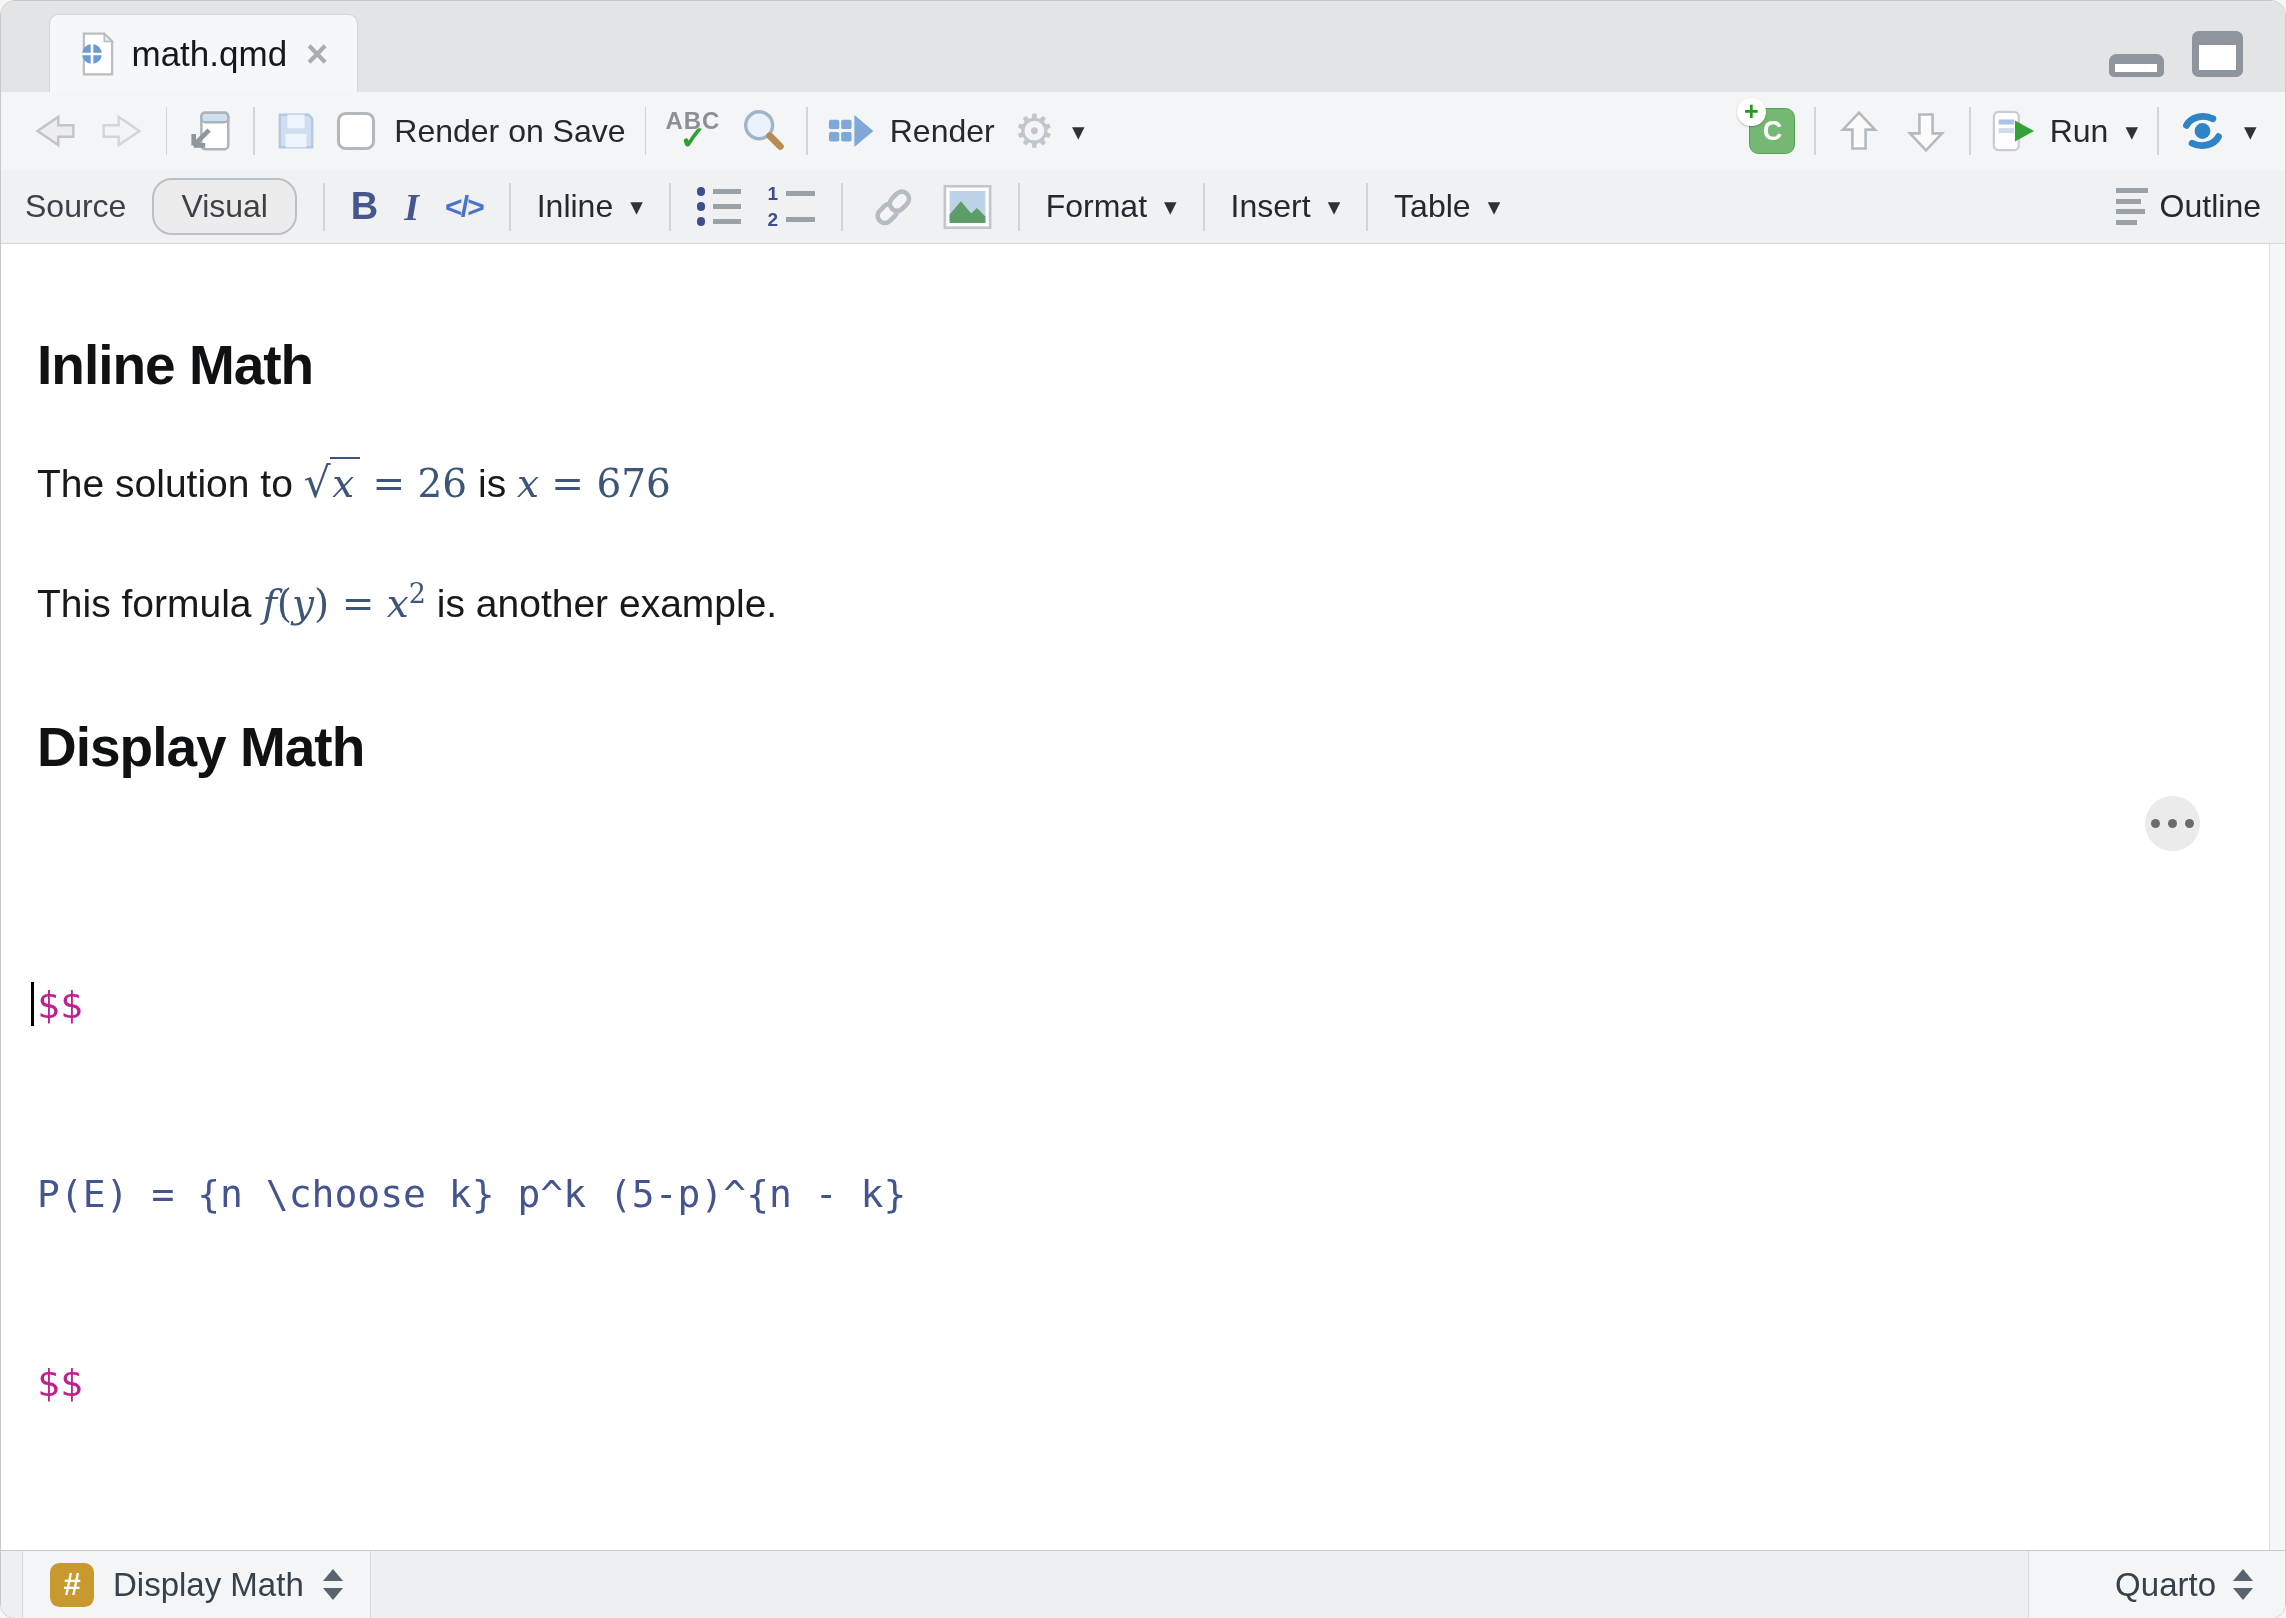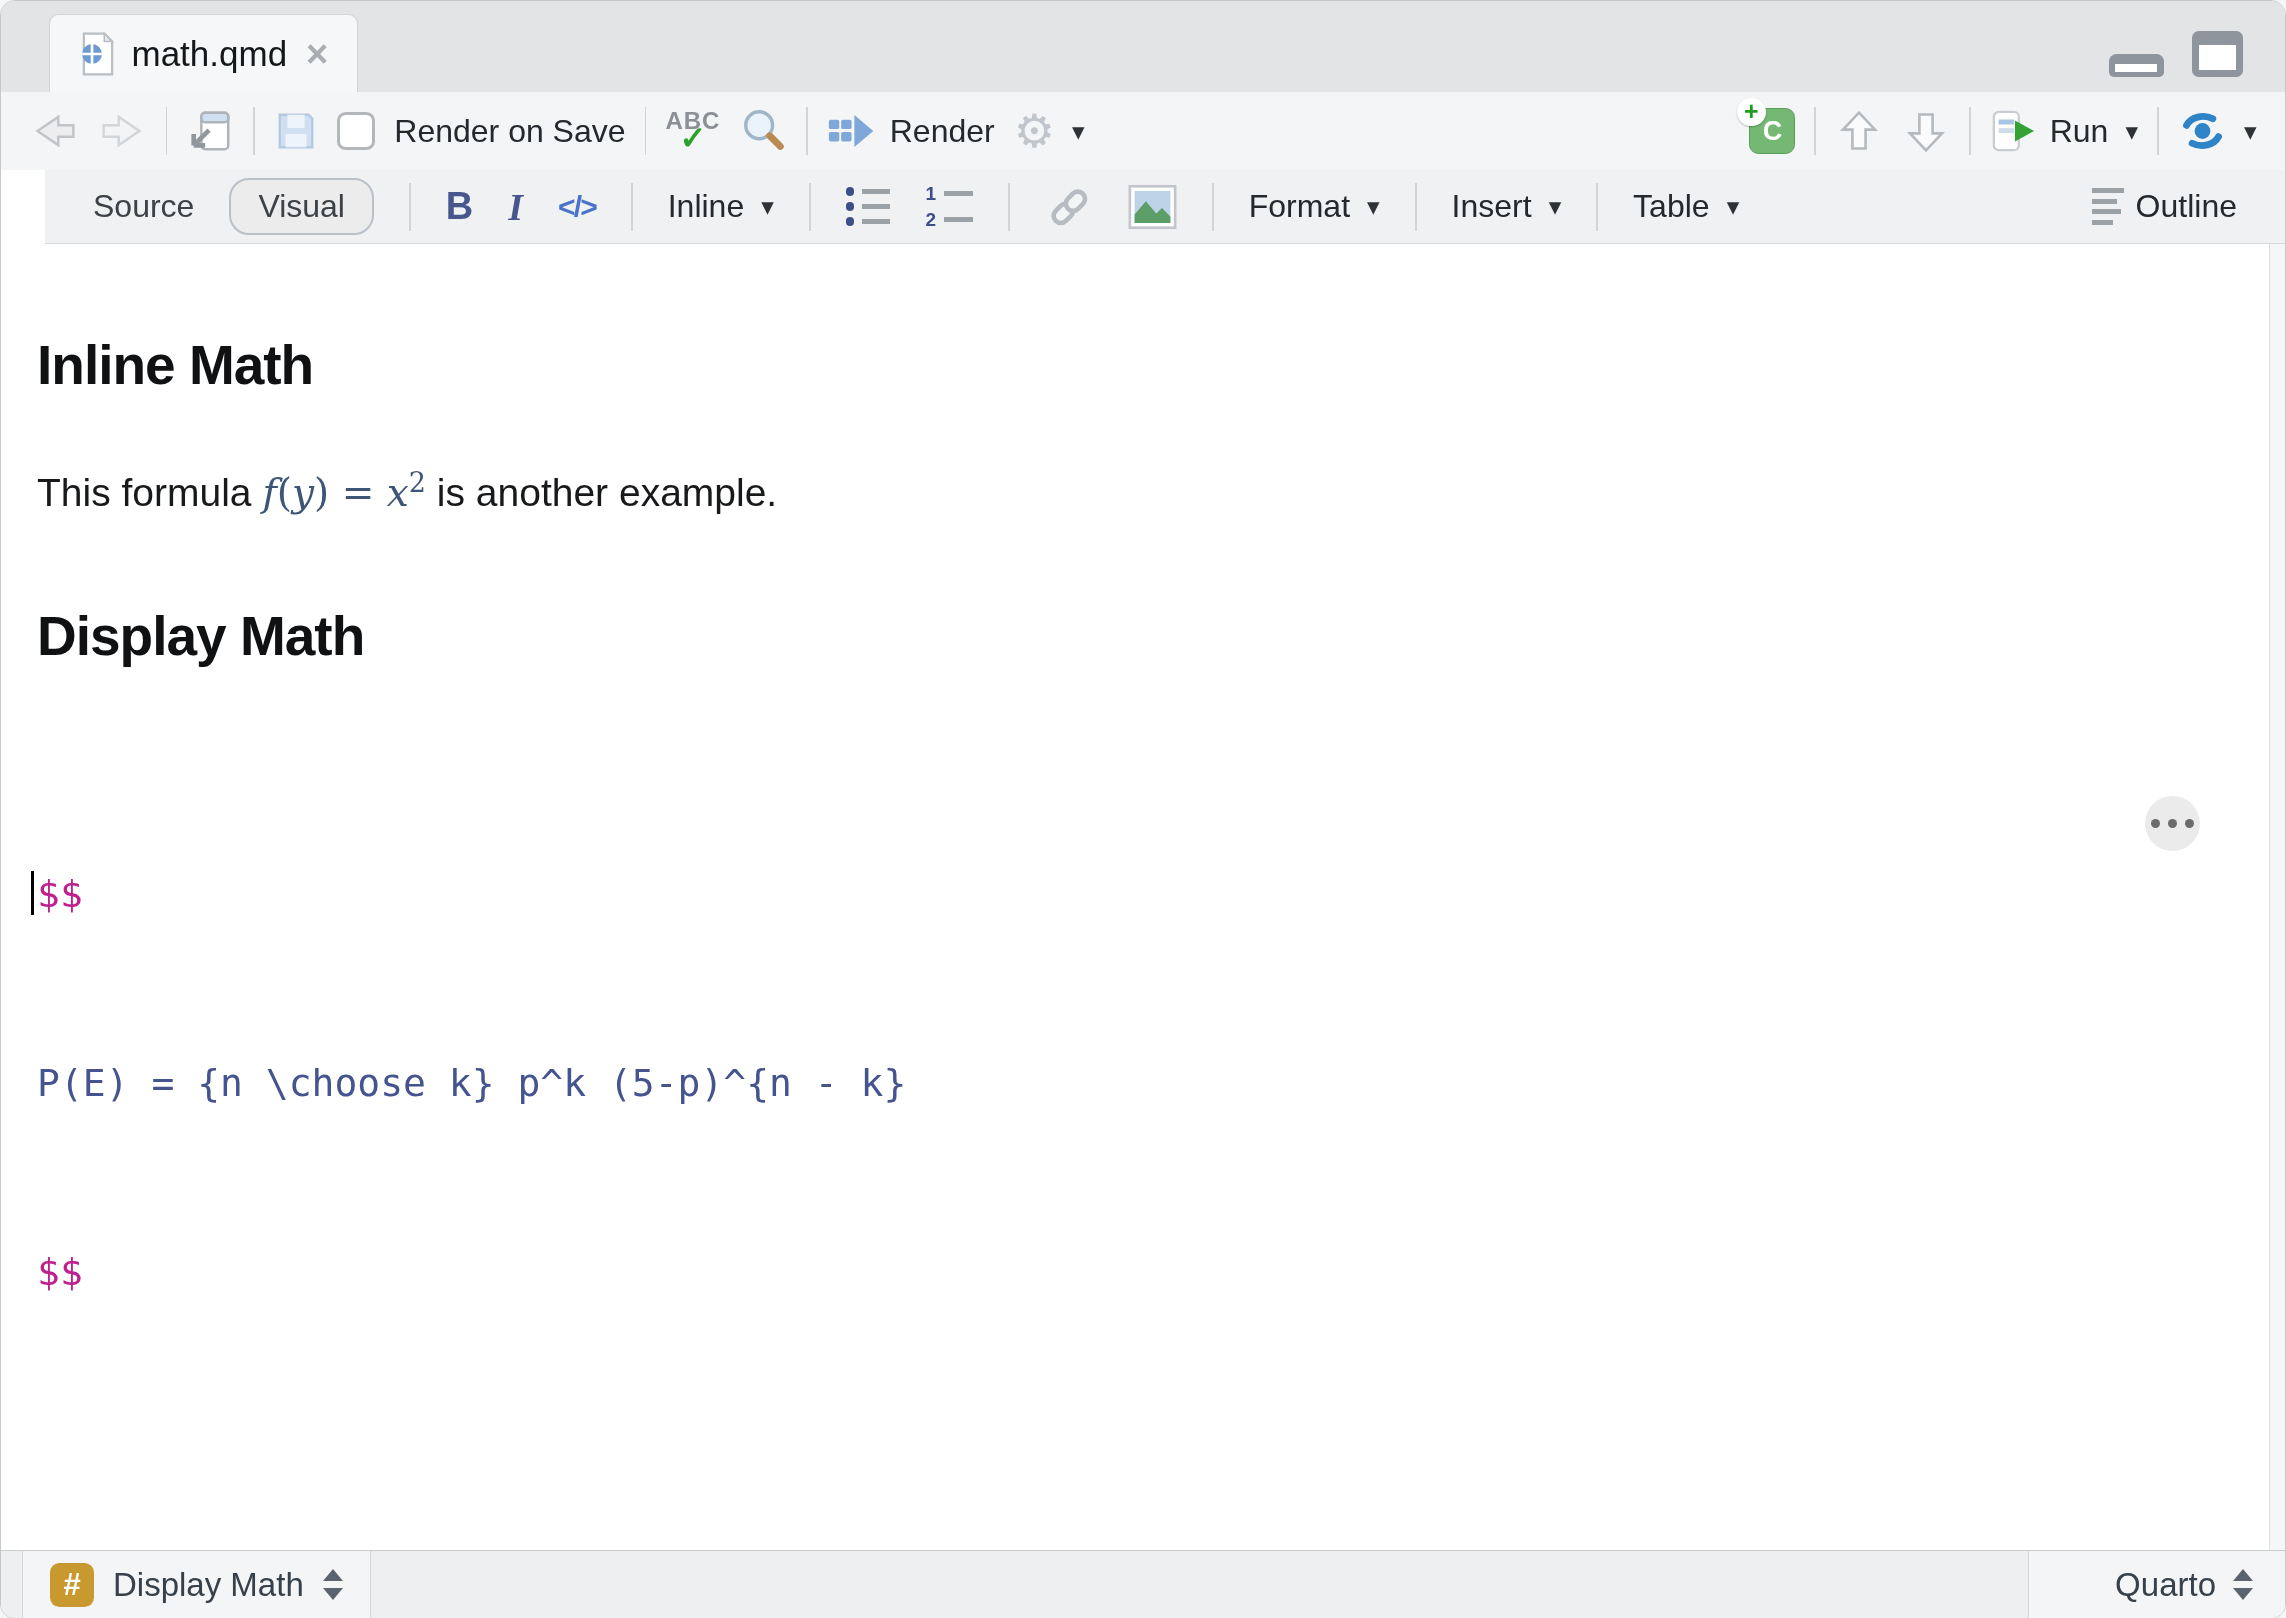--- a/index.html
+++ b/index.html
@@ -17,21 +17,21 @@
   .window-controls { position:absolute; right:42px; top:30px; display:flex; align-items:flex-end; gap:28.5px; }
   .win-min { width:55px; height:23px; background:#8e959d; border-radius:7.6px 7.6px 4.8px 4.8px; position:relative; }
   .win-min::after { content:""; position:absolute; left:6.7px; right:6.7px; bottom:4.8px; height:8.6px; background:#fff; }
   .win-max { width:51px; height:46px; background:#8e959d; border-radius:6.7px; position:relative; }
   .win-max::after { content:""; position:absolute; left:6.7px; right:6.7px; bottom:6.7px; height:25px; background:#fff; }
 
   
   .toolbar { height:78px; background:#f4f5f7; flex:none; display:flex; align-items:center;
              padding:0 28.5px; gap:19px; }
   .formatbar { height:74px; background:#eff1f3; border-bottom:1.9px solid #d6d9db; flex:none;
-               display:flex; align-items:center; padding:0 48px; gap:35px;margin-left:44px; }
+               display:flex; align-items:center; padding:0 24px; gap:26px; }
   .sep { width:1.9px; height:48px; background:#d2d5d8; flex:none; }
   .tb-label { font-size:32px; color:#24292e; white-space:nowrap; }
   .caret { font-size:25px; color:#2e3236; margin-left:5.7px; }
   .tb-btn { display:flex; align-items:center; gap:11.4px; cursor:default; }
   .spacer { flex:1; }
 
   .arrow-icon svg, .icon svg { display:block; }
   .checkbox { width:38px; height:38px; background:#fff; border:3.8px solid #b4b8bb; border-radius:8.6px; }
   .spell { display:flex; flex-direction:column; align-items:center; line-height:0.8; }
   .spell .abc { font-size:24px; font-weight:700; color:#8a9096; letter-spacing:1px; }
@@ -296,20 +296,21 @@
           <div style="width:21px;"></div>
       </span>
       <span class="tb-label">Outline</span>
     </div>
   </div>
 
   <div class="content">
     <div class="doc">
       <h1 class="doc-h h-first">Inline Math</h1>
 
+      <p class="doc-p"><span>The solution to </span><span class="math"><span class="m-rad">√</span><span class="m-radicand mi">x</span><span> = 26</span></span><span> is </span><span class="math"><span class="mi">x</span><span> = 676</span></span></p>
 
       <p class="doc-p"><span>This formula </span><span class="math"><span class="mi">f</span><span>(</span><span class="mi">y</span><span>)</span><span> = </span><span class="mi">x</span><span class="msup">2</span></span><span> is another example.</span></p>
 
       <h1 class="doc-h h-second">Display Math</h1>
 
       <div class="codeblock">
         <div><span class="caret-bar"></span><span class="code-delim">$$</span></div>
         <div><span class="code-math">P(E) = {n \choose k} p^k (5-p)^{n - k}</span></div>
         <div><span class="code-delim">$$</span></div>
       </div>

